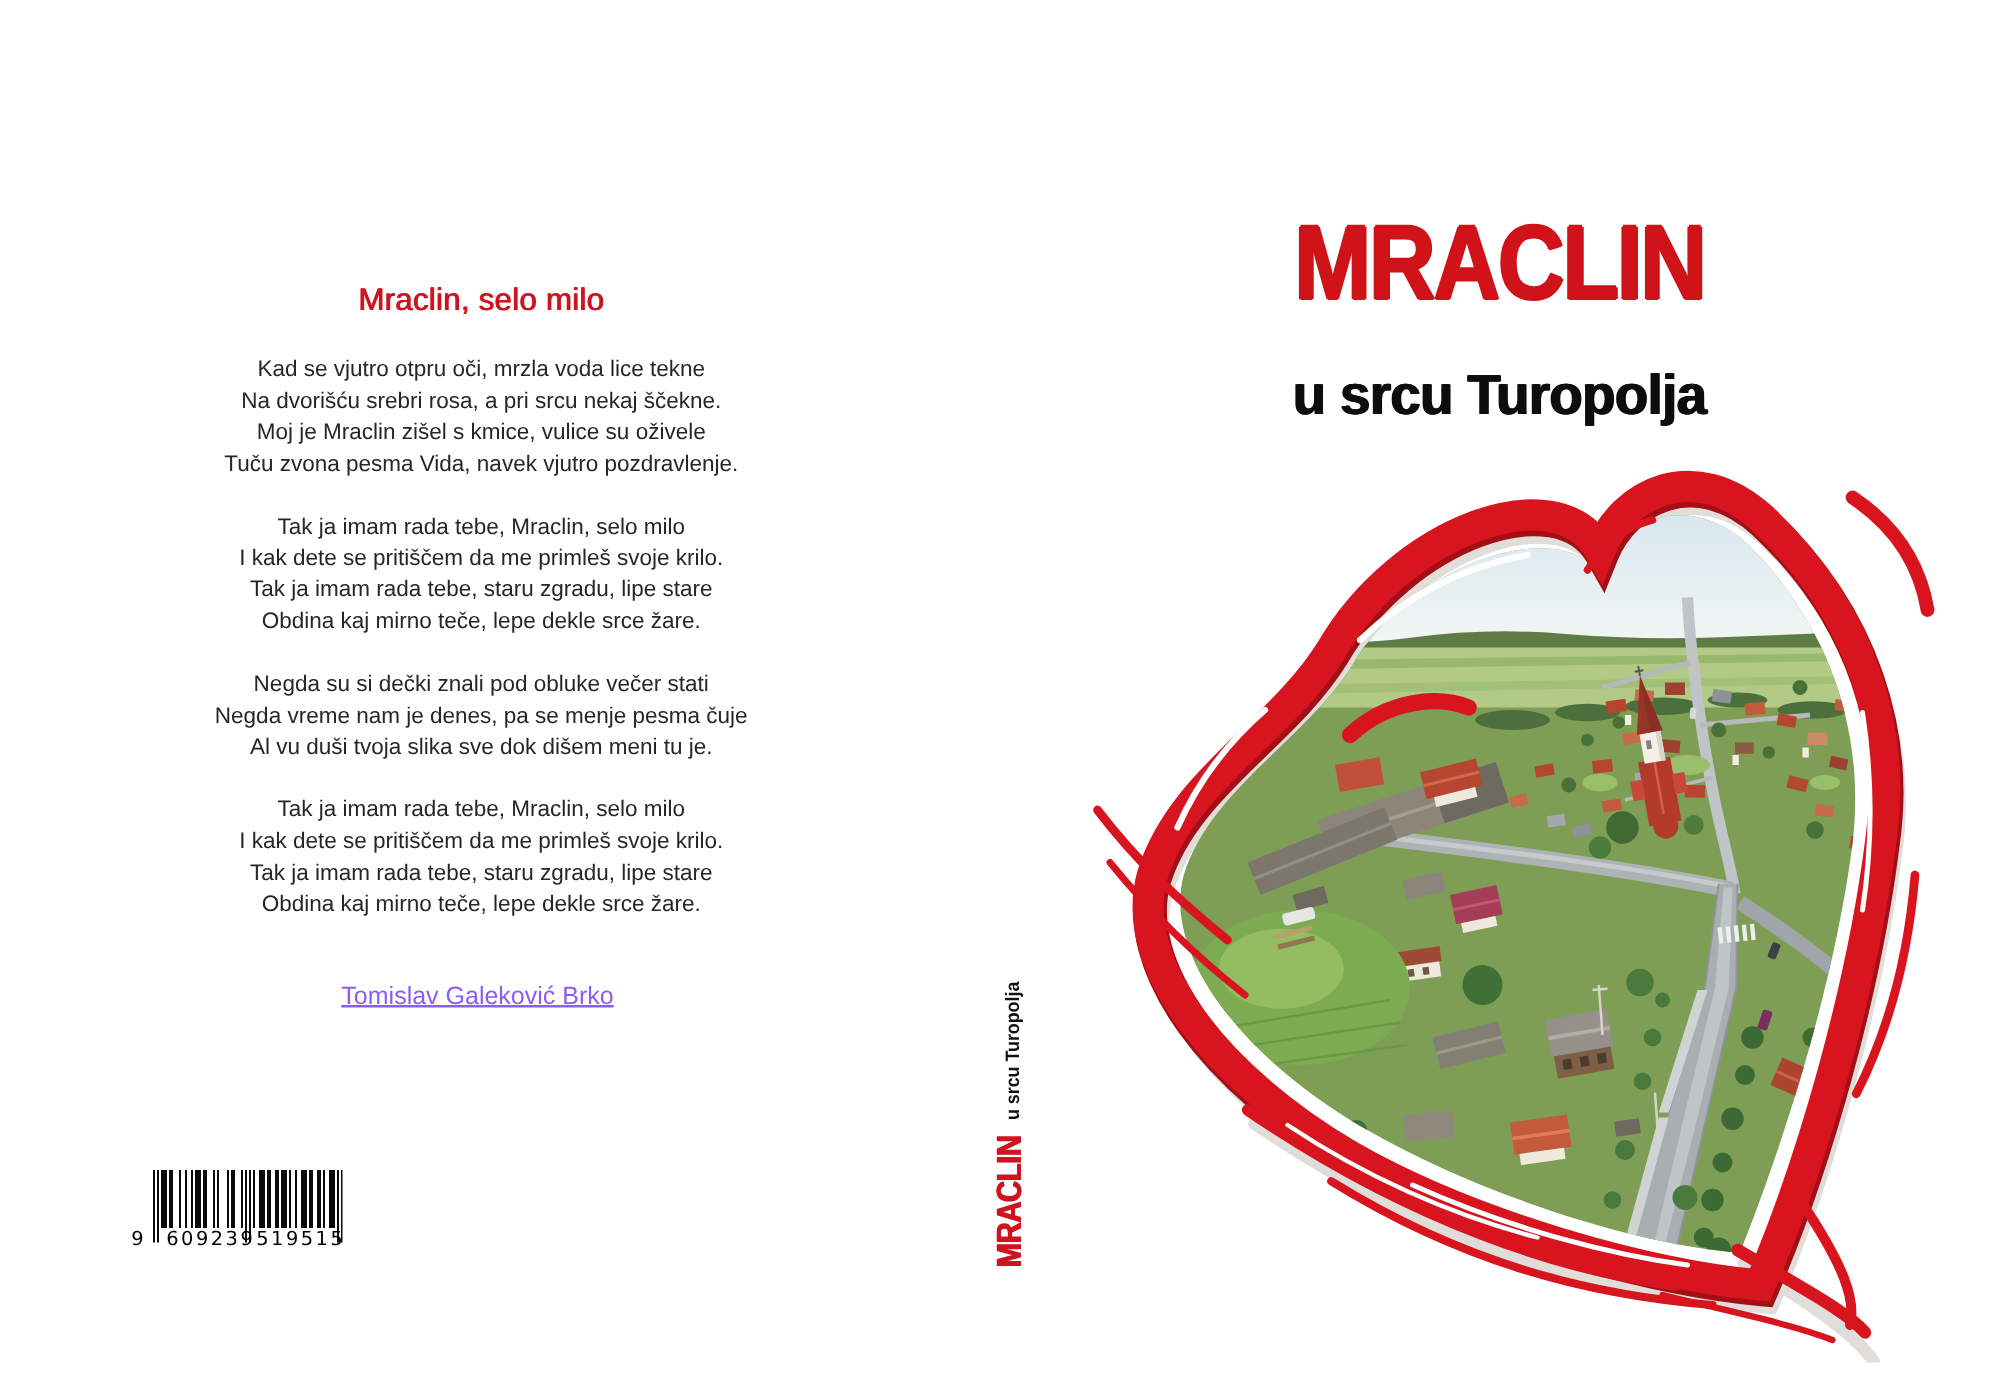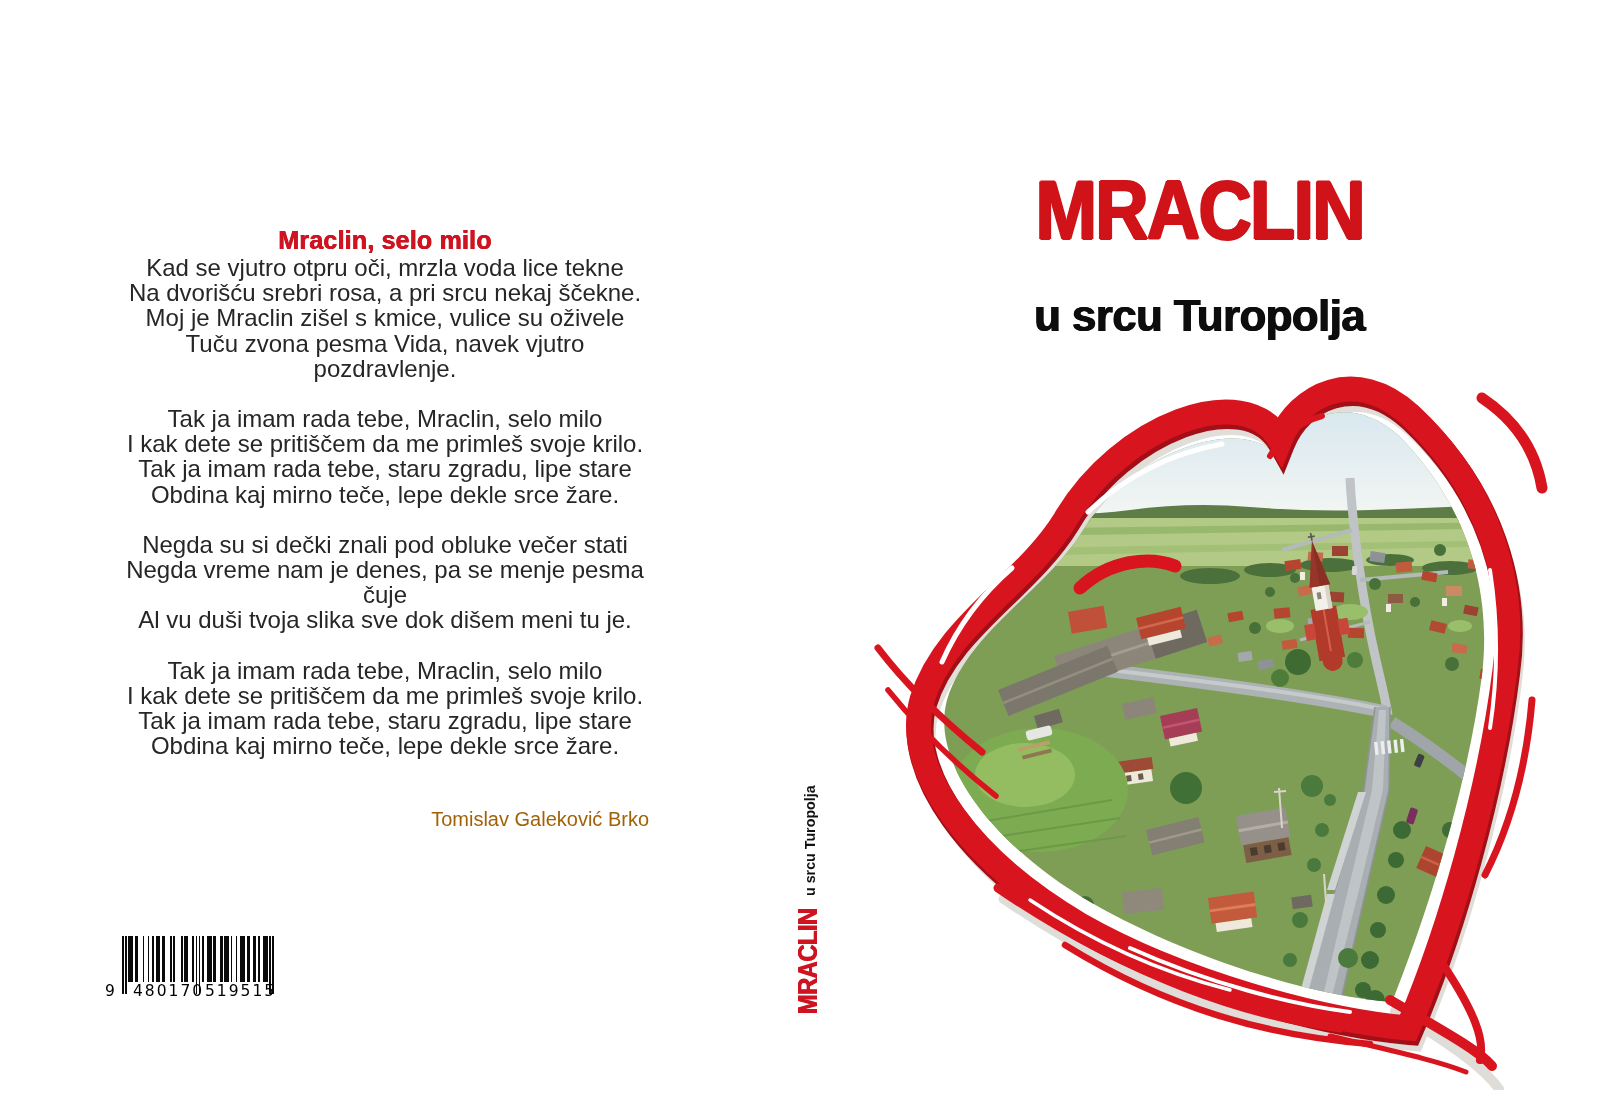--- a/index.html
+++ b/index.html
@@ -2,25 +2,25 @@
 <html><head>
 <meta charset="utf-8">
 <style>
   * { margin:0; padding:0; box-sizing:border-box; }
   html,body { width:1600px; height:1104px; background:#ffffff; overflow:hidden;
               font-family:"Liberation Sans", sans-serif; }
   .page { position:relative; width:1600px; height:1104px; background:#fff; }
 
   
   .back-text { position:absolute; left:115px; top:226px; width:540px; text-align:center; }
-  .poem-title { font-size:25px; font-weight:bold; color:#ce1420; letter-spacing:0.2px;
-                text-shadow:0.5px 0 currentColor, -0.3px 0 currentColor; }
-  .stanza { font-size:24px; line-height:25.2px; color:#262626; margin-bottom:25px; }
+  .poem-title { font-size:25px; font-weight:normal; color:#ce1420; letter-spacing:0.2px;
+                text-shadow:0.5px 0 currentColor, -0.3px 0 currentColor; margin-bottom:28px; }
+  .stanza { font-size:18px; line-height:25.2px; color:#262626; margin-bottom:25px; }
   .stanza span { display:block; }
-  .author { margin-top:50px; font-size:20px; color:#a16207; text-align:right; padding-right:6px; }
+  .author { margin-top:50px; font-size:20px; color:#8b5cf6; padding-right:6px;text-decoration:underline; }
 
   
   .barcode { position:absolute; left:105px; top:936px; width:185px; height:66px; background:#fff; }
   .barcode svg { position:absolute; left:17px; top:0; }
   .bc-digit { position:absolute; font-size:15.5px; color:#000; top:46px;
               font-family:"DejaVu Sans", sans-serif; }
   .bc-first  { left:0px; }
   .bc-g1 { left:28px; width:66px; text-align:center; letter-spacing:2px; }
   .bc-g2 { left:100px; width:66px; text-align:right; letter-spacing:2px; }
 
@@ -129,21 +129,21 @@
           <rect x="82" y="0" width="1" height="46"></rect>
           <rect x="83" y="0" width="1" height="46"></rect>
           <rect x="85" y="0" width="1" height="46"></rect>
           <rect x="88" y="0" width="1" height="46"></rect>
           <rect x="89" y="0" width="1" height="46"></rect>
           <rect x="90" y="0" width="1" height="46"></rect>
           <rect x="92" y="0" width="1" height="58"></rect>
           <rect x="94" y="0" width="1" height="58"></rect>
         </svg>
       <span class="bc-digit bc-first">9</span>
-      <span class="bc-digit bc-g1">480170</span>
+      <span class="bc-digit bc-g1">609239</span>
       <span class="bc-digit bc-g2">519515</span>
     </div>
   </section>
 
   <div class="spine">
     <span class="spine-title">MRACLIN</span>
     <span class="spine-sub">u srcu Turopolja</span>
   </div>
 
   <section>

